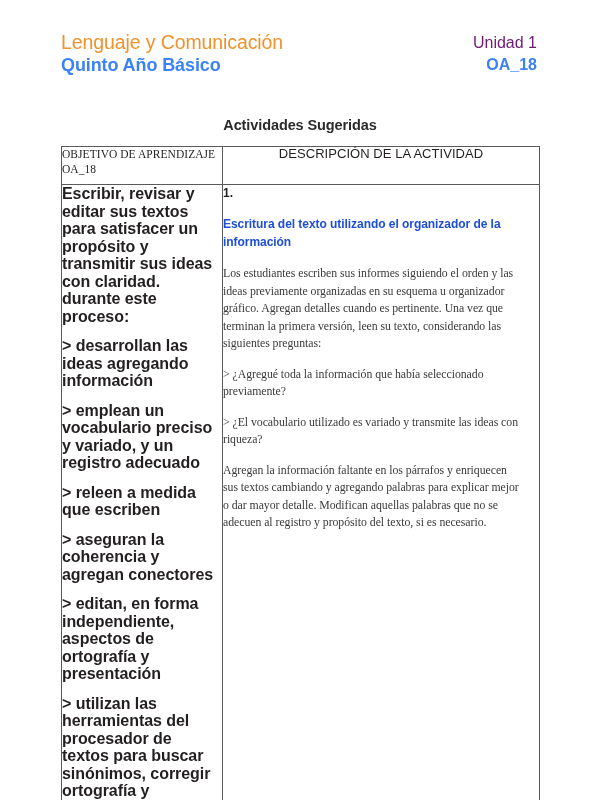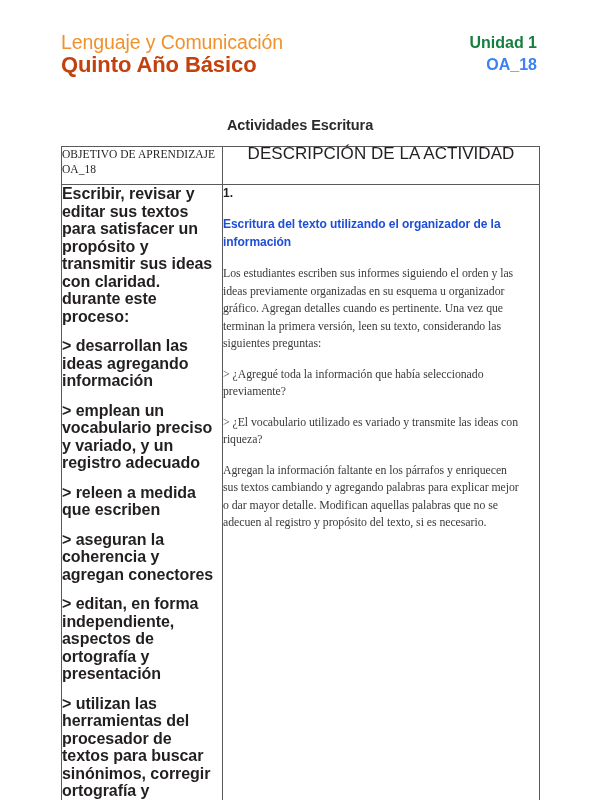--- a/index.html
+++ b/index.html
@@ -37,31 +37,31 @@
 
   .subject-title {
     font-size: 19.5px;
     font-weight: normal;
     color: #F0912C;
     line-height: 23px;
     letter-spacing: -0.1px;
     white-space: nowrap;
   }
   .grade-title {
-    font-size: 22px;
-    font-weight: bold;
-    color: #c2410c;
+    font-size: 18px;
+    font-weight: bold;
+    color: #3b82f6;
     line-height: 22px;
     letter-spacing: -0.1px;
     white-space: nowrap;
   }
   .unit-title {
     font-size: 16px;
-    font-weight: bold;
-    color: #15803d;
+    font-weight: normal;
+    color: #701a75;
     line-height: 23px;
     white-space: nowrap;
   }
   .oa-title {
     font-size: 16px;
     font-weight: bold;
     color: #3b82f6;
     line-height: 22px;
     white-space: nowrap;
   }
@@ -106,21 +106,21 @@
     font-weight: normal;
     color: #231f20;
     text-align: left;
     line-height: 14.5px;
     letter-spacing: 0.05px;
     font-family: Liberation Serif, serif;
   }
   .th-desc {
     height: 38px;
     padding: 4px 5px 0 5px;
-    font-size: 17px;
+    font-size: 13px;
     font-weight: normal;
     color: #231f20;
     text-align: center;
     line-height: 14.5px;
     letter-spacing: 0.05px;
   }
 
   .td-obj {
     padding: 7px 7px 8px 7px;
   }
@@ -173,21 +173,21 @@
     <div class="header-left">
       <div class="subject-title">Lenguaje y Comunicación</div>
       <div class="grade-title">Quinto Año Básico</div>
     </div>
     <div class="header-right">
       <div class="unit-title">Unidad 1</div>
       <div class="oa-title">OA_18</div>
     </div>
   </div>
 
-  <div class="section-heading">Actividades Escritura</div>
+  <div class="section-heading">Actividades Sugeridas</div>
 
   <table class="act-table">
     <colgroup>
       <col class="col-obj">
       <col class="col-desc">
     </colgroup>
     <thead>
       <tr>
         <th class="th-obj">OBJETIVO DE APRENDIZAJE OA_18</th>
         <th class="th-desc">DESCRIPCIÓN DE LA ACTIVIDAD</th>

